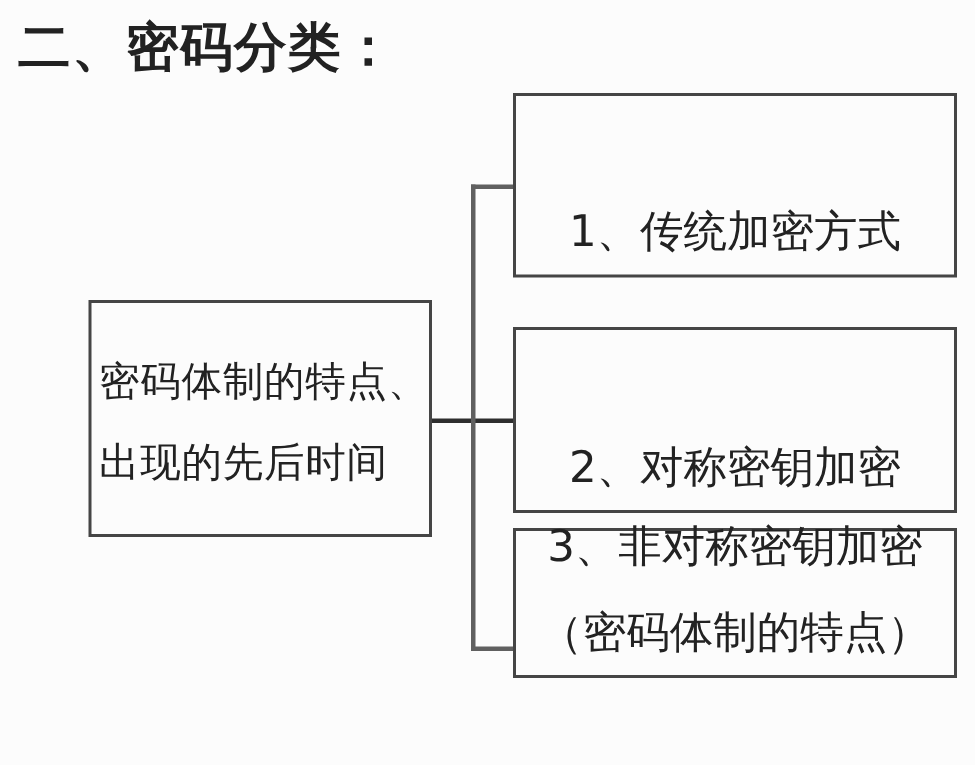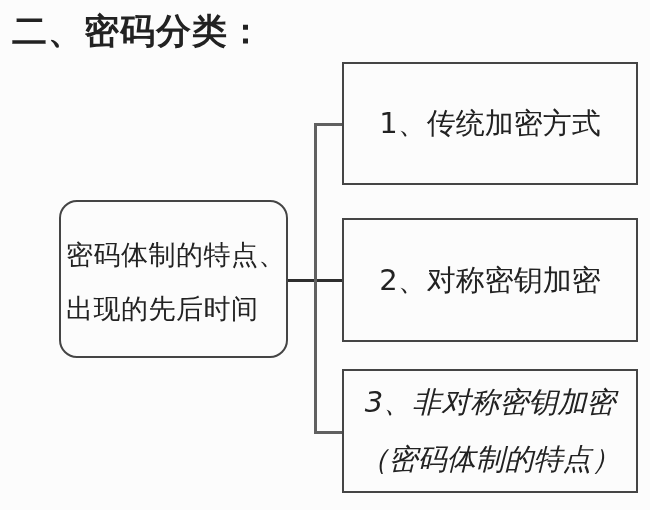--- a/index.html
+++ b/index.html
@@ -27,39 +27,38 @@
 
   .box{
     position:absolute;
     border:2px solid var(--border);
     background:transparent;
   }
   .root-box{
     left:59px;top:200px;width:229px;height:158px;
     display:flex;flex-direction:column;justify-content:center;
     padding:6px 2px 0 5px;
-    border-radius:18px;
   }
   .root-line{
     font-size:27px;line-height:54px;white-space:nowrap;
     letter-spacing:0.5px;
   }
 
   .branch-box{
     left:342px;width:296px;
-    display:flex;flex-direction:column;align-items:center;justify-content:center;
+    display:flex;flex-direction:column;align-items:center;justify-content:flex-end;
   }
   .branch-box .label,
   .branch-box .sublabel{
     font-size:29px;line-height:57px;white-space:nowrap;text-align:center;
   }
   .branch-box .sublabel:empty{display:none;}
   .b1{top:62px;height:123px;}
   .b2{top:218px;height:124px;}
-  .b3{top:369px;height:124px;font-style:italic;}
+  .b3{top:352px;height:100px;}
 
   .connector{position:absolute;background:var(--connector);}
   .conn-root{left:288px;top:279px;width:54px;height:3px;background:#2e2e2e;}
   .conn-trunk{left:314px;top:123px;width:3px;height:311px;}
   .conn-branch-top{left:314px;top:123px;width:28px;height:3px;}
   .conn-branch-bottom{left:314px;top:431px;width:28px;height:3px;}
 
   .wm-url{
     position:absolute;left:362px;top:480px;
     font-size:13.5px;color:var(--watermark-url);

